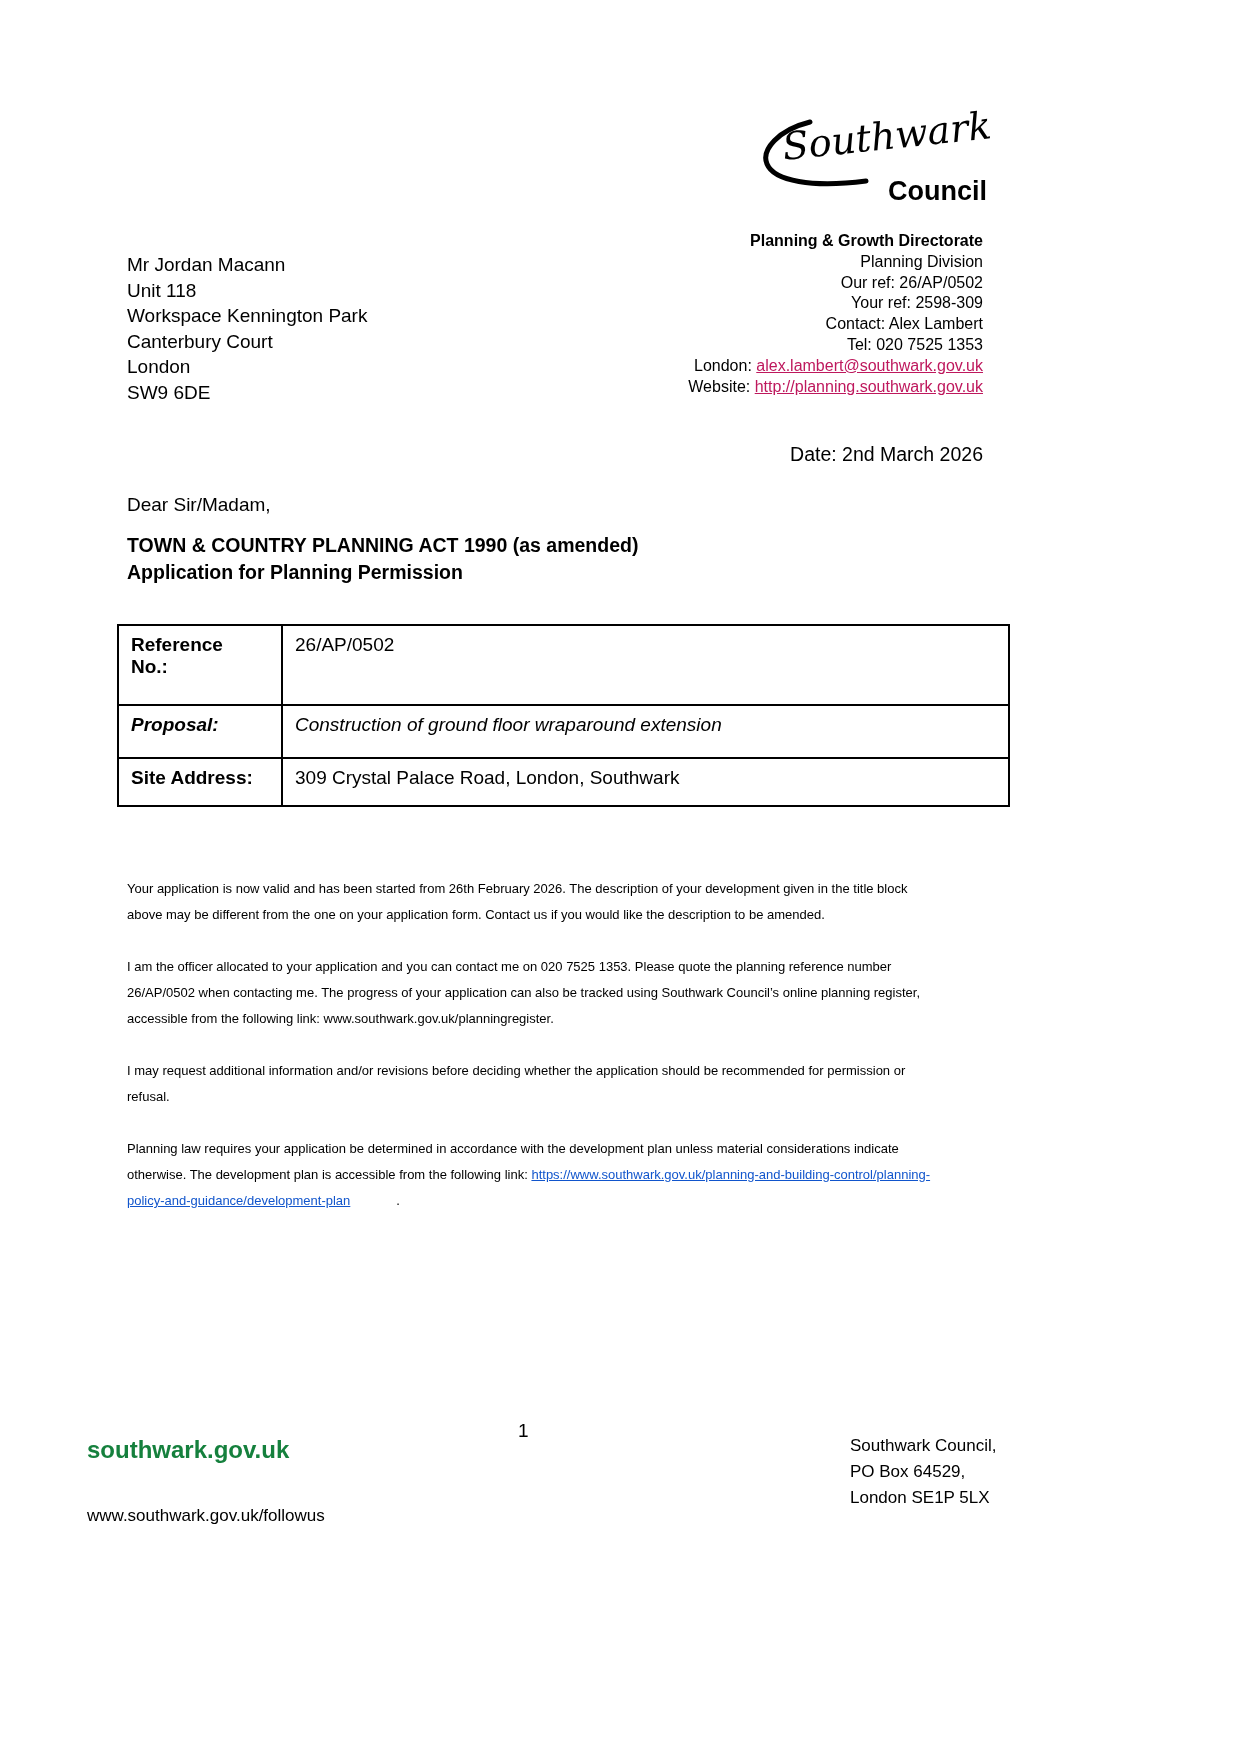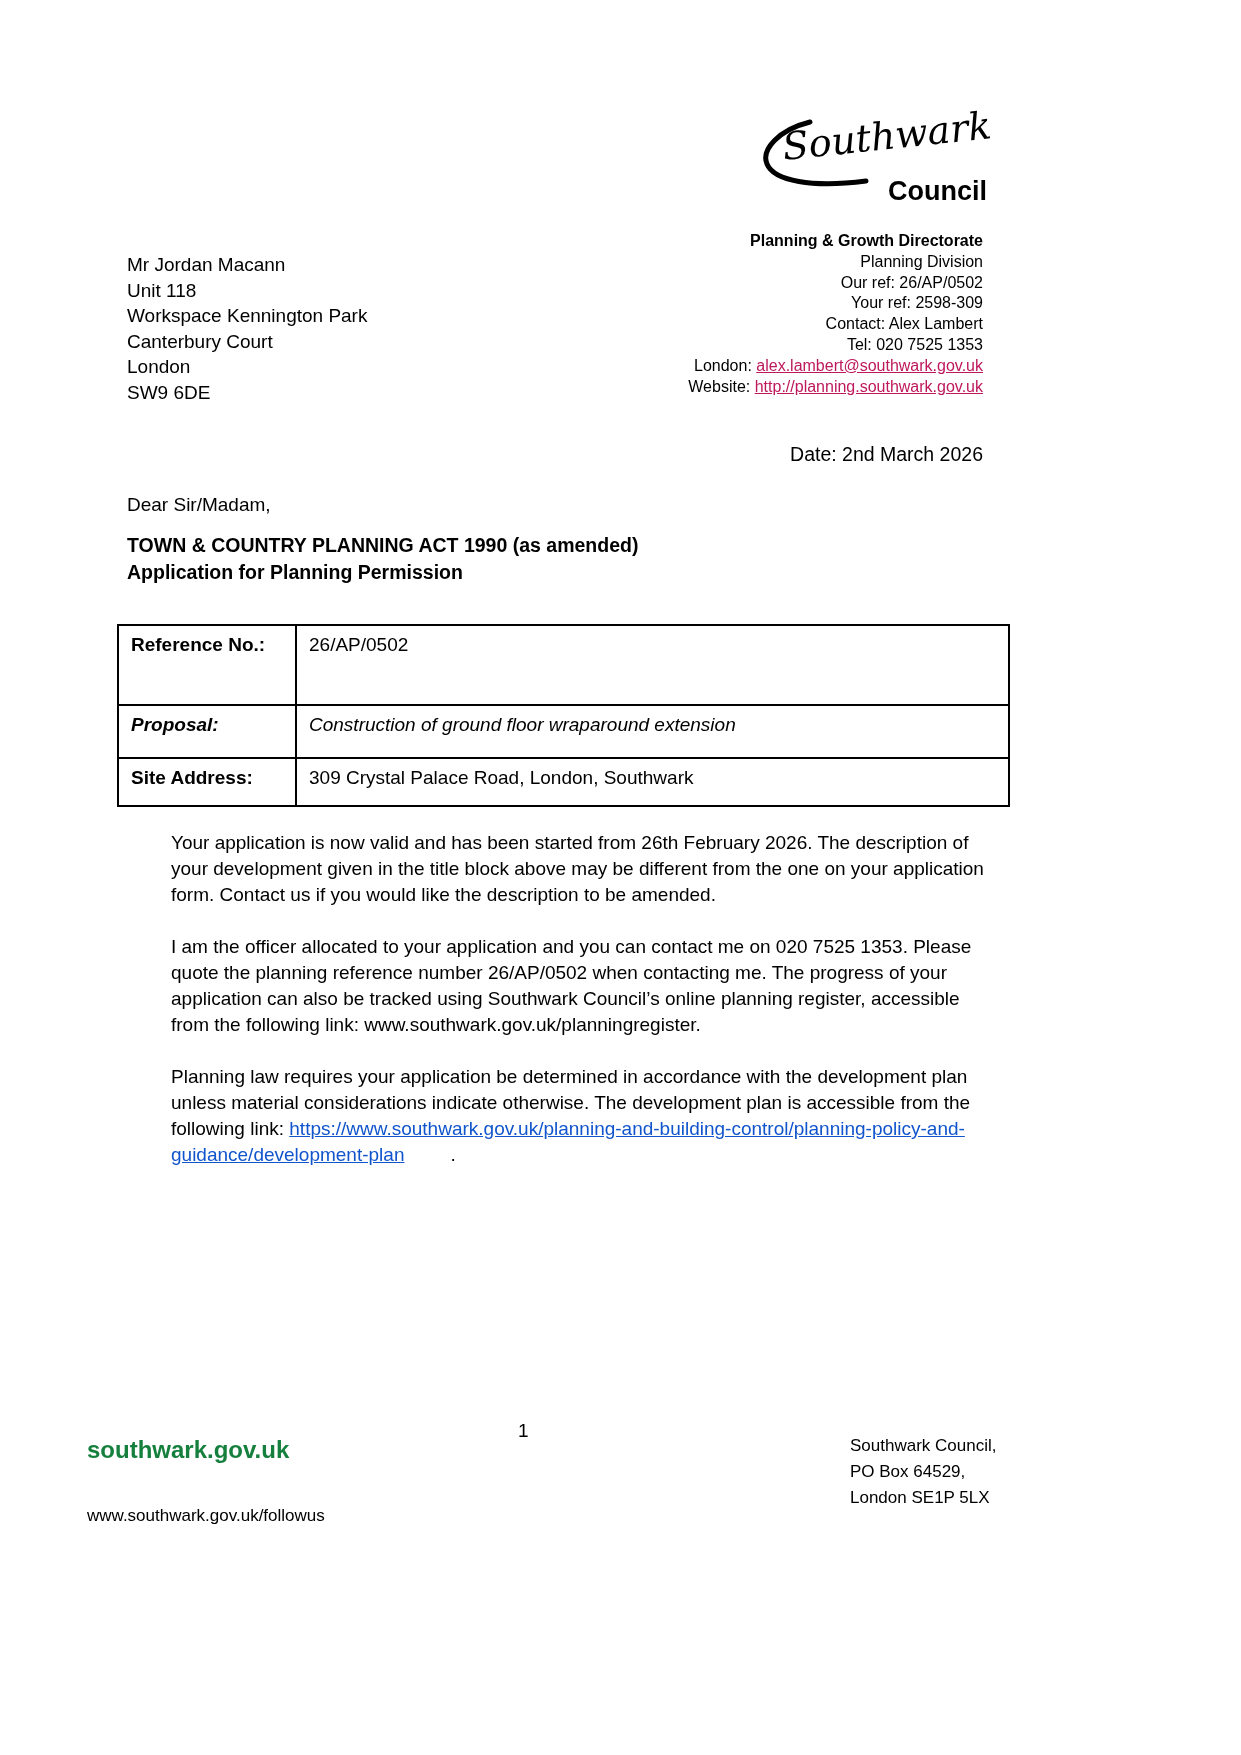--- a/index.html
+++ b/index.html
@@ -27,27 +27,27 @@
   .date-line { right:258px; top:443px; font-size:19.5px; }
   .salutation { left:127px; top:494px; font-size:19px; }
   .subject { left:127px; top:532px; font-size:19.5px; font-weight:bold; line-height:27px; }
 
   
   .ref-table {
     position:absolute; left:117px; top:624px; width:893px;
     border-collapse:collapse; font-size:19px;
   }
   .ref-table td { border:2px solid #000; vertical-align:top; padding:8px 12px; }
-  .ref-table .lbl { width:178px; font-weight:bold; padding-right:22px;margin-left:24px; }
+  .ref-table .lbl { width:164px; font-weight:bold; padding-right:22px;margin-left:24px; }
   .row-ref td { height:80px; }
   .row-proposal td { height:53px;font-style:italic; }
   .row-site td { height:48px; }
 
   
-  .paras { left:127px; top:830px; width:818px; font-size:19px; line-height:26px;margin-left:44px; }
+  .paras { left:127px; top:876px; width:818px; font-size:13px; line-height:26px; }
   .paras .para { margin-bottom:26px; }
   .after-dot { margin-left:46px; }
 
   
   .footer-brand { left:87px; top:1436px; font-size:24px; font-weight:bold; color:#15803d; }
   .footer-follow { left:87px; top:1506px; font-size:17px; }
   .page-number { left:518px; top:1420px; font-size:19px; }
   .footer-address { left:850px; top:1433px; font-size:17px; line-height:26px; }
 </style>
 </head>
@@ -109,20 +109,21 @@
       <tr class="row-site">
         <td class="lbl">Site Address:</td>
         <td>309 Crystal Palace Road, London, Southwark</td>
       </tr>
     </tbody>
   </table>
 
   <div class="abs paras">
     <div class="para">Your application is now valid and has been started from 26th February 2026. The description of your development given in the title block above may be different from the one on your application form. Contact us if you would like the description to be amended.</div>
     <div class="para">I am the officer allocated to your application and you can contact me on 020 7525 1353. Please quote the planning reference number 26/AP/0502 when contacting me. The progress of your application can also be tracked using Southwark Council’s online planning register, accessible from the following link: www.southwark.gov.uk/planningregister.</div>
+    <div class="para">I may request additional information and/or revisions before deciding whether the application should be recommended for permission or refusal.</div>
     <div class="para">
       <span>Planning law requires your application be determined in accordance with the development plan unless material considerations indicate otherwise. The development plan is accessible from the following link: </span><a class="blink">https://www.southwark.gov.uk/planning-and-building-control/planning-policy-and-guidance/development-plan</a><span class="after-dot">.</span>
     </div>
   </div>
 
   <div class="abs footer-brand">southwark.gov.uk</div>
   <div class="abs footer-follow">www.southwark.gov.uk/followus</div>
   <div class="abs page-number">1</div>
   <div class="abs footer-address">
     <div>Southwark Council,</div>

